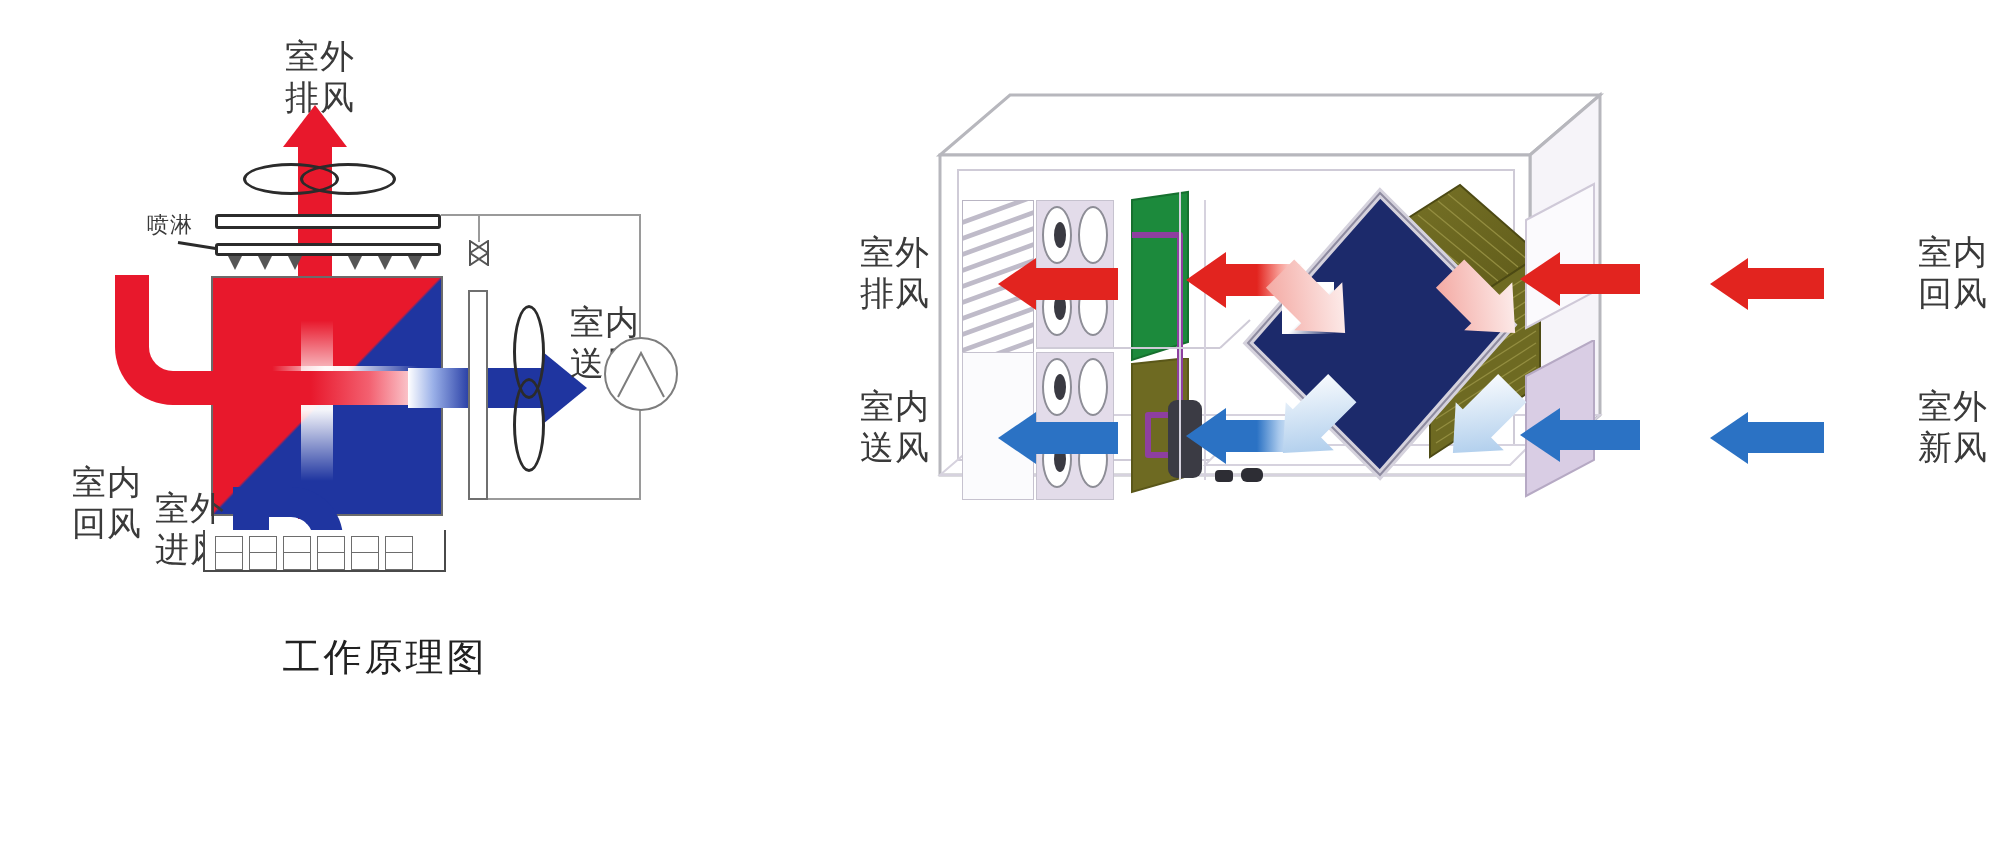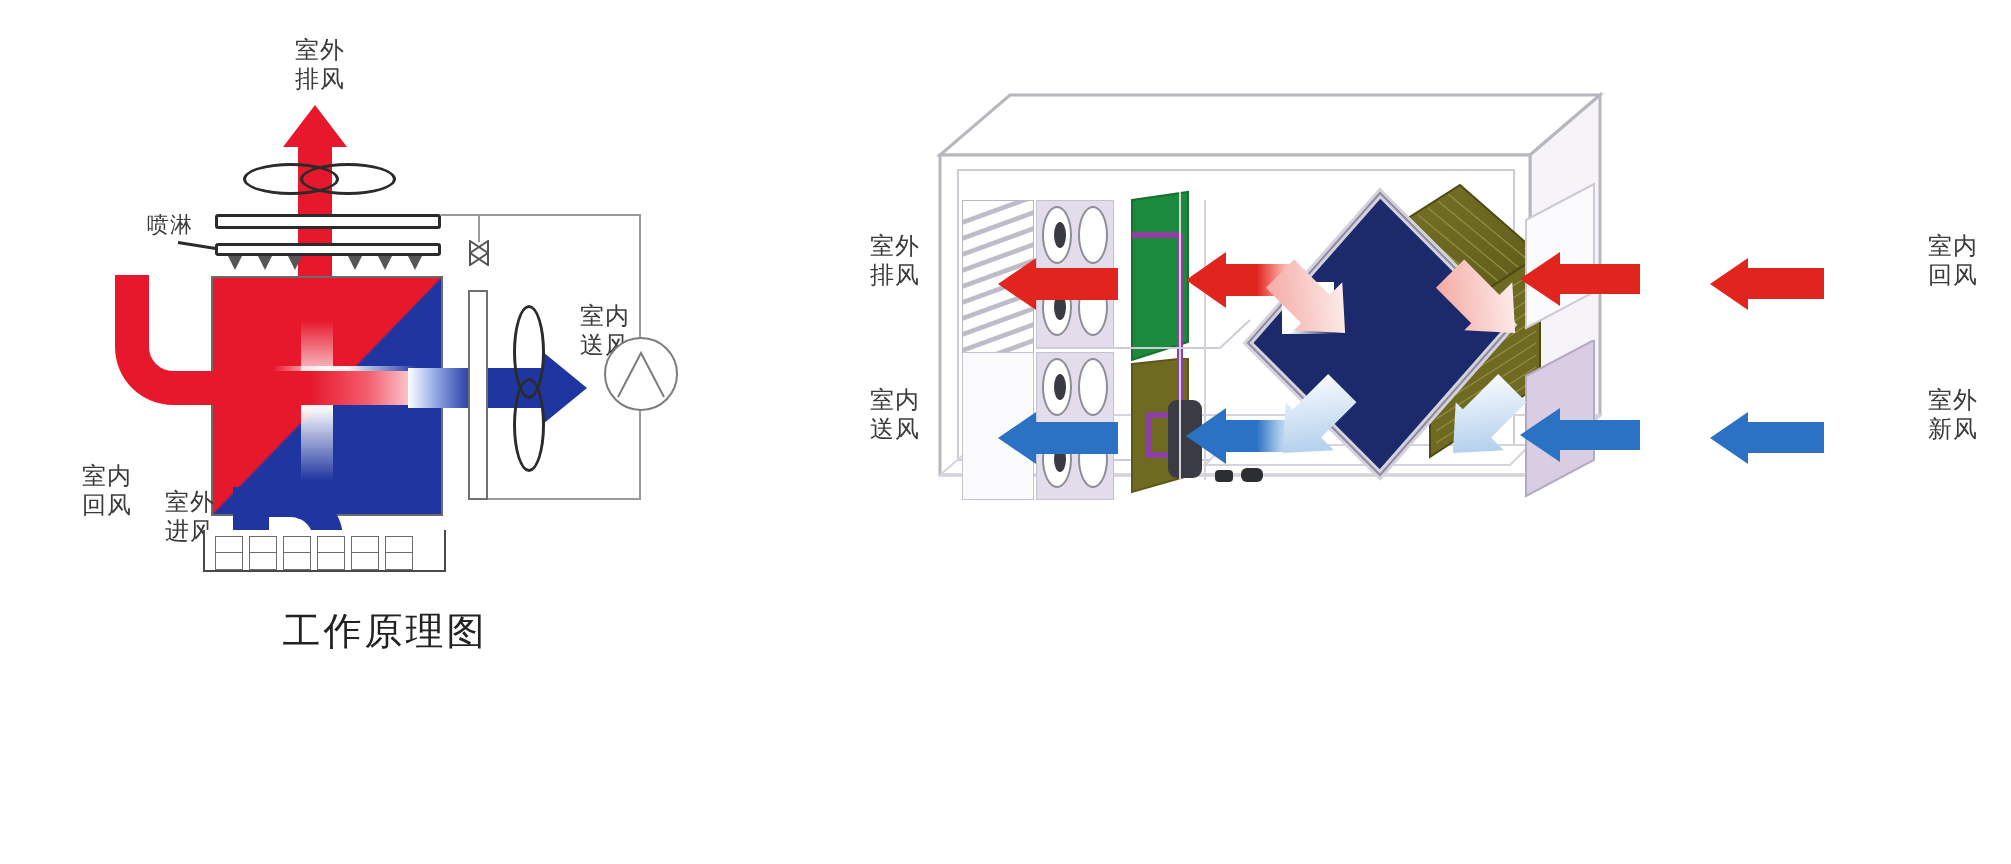--- a/index.html
+++ b/index.html
@@ -6,21 +6,21 @@
   html,body{margin:0;padding:0;background:#ffffff;}
   body{
     font-family:"DejaVu Sans","Liberation Sans",sans-serif;
     width:2011px;height:864px;overflow:hidden;position:relative;
   }
   .stage{position:relative;width:2011px;height:864px;background:#fff;}
 
   
   .abs{position:absolute;}
   .lbl{
-    position:absolute;color:#3a3a3a;font-size:24px;line-height:1.22;
+    position:absolute;color:#3a3a3a;font-size:34px;line-height:1.22;
     letter-spacing:1px;text-align:center;white-space:pre-line;
     font-family:"DejaVu Sans","Liberation Sans",sans-serif;
   }
   .caption{
     position:absolute;color:#222;font-size:38px;letter-spacing:3px;
     text-align:center;width:600px;
   }
 
   
   #left-panel{position:absolute;left:0;top:0;width:900px;height:700px;}
@@ -238,21 +238,21 @@
       <div class="coil-cell" style="left:146px;top:6px;"></div>
       <div class="coil-cell" style="left:180px;top:6px;"></div>
       <div class="coil-cell" style="left:10px;top:22px;"></div>
       <div class="coil-cell" style="left:44px;top:22px;"></div>
       <div class="coil-cell" style="left:78px;top:22px;"></div>
       <div class="coil-cell" style="left:112px;top:22px;"></div>
       <div class="coil-cell" style="left:146px;top:22px;"></div>
       <div class="coil-cell" style="left:180px;top:22px;"></div>
     </div>
 
-    <div class="caption" style="left:85px;top:606px;">工作原理图</div>
+    <div class="caption" style="left:85px;top:632px;">工作原理图</div>
   </div>
 
   <div id="right-panel">
 
     <svg class="abs" style="left:0px;top:80px;width:820px;height:450px;" width="820" height="450" viewBox="0 0 820 450">
 
       <polygon points="110,75 180,15 770,15 700,75" fill="#ffffff" stroke="#b7b7bd" stroke-width="3"></polygon>
 
       <polygon points="700,75 770,15 770,335 700,395" fill="#f6f4f9" stroke="#b7b7bd" stroke-width="3"></polygon>
 

